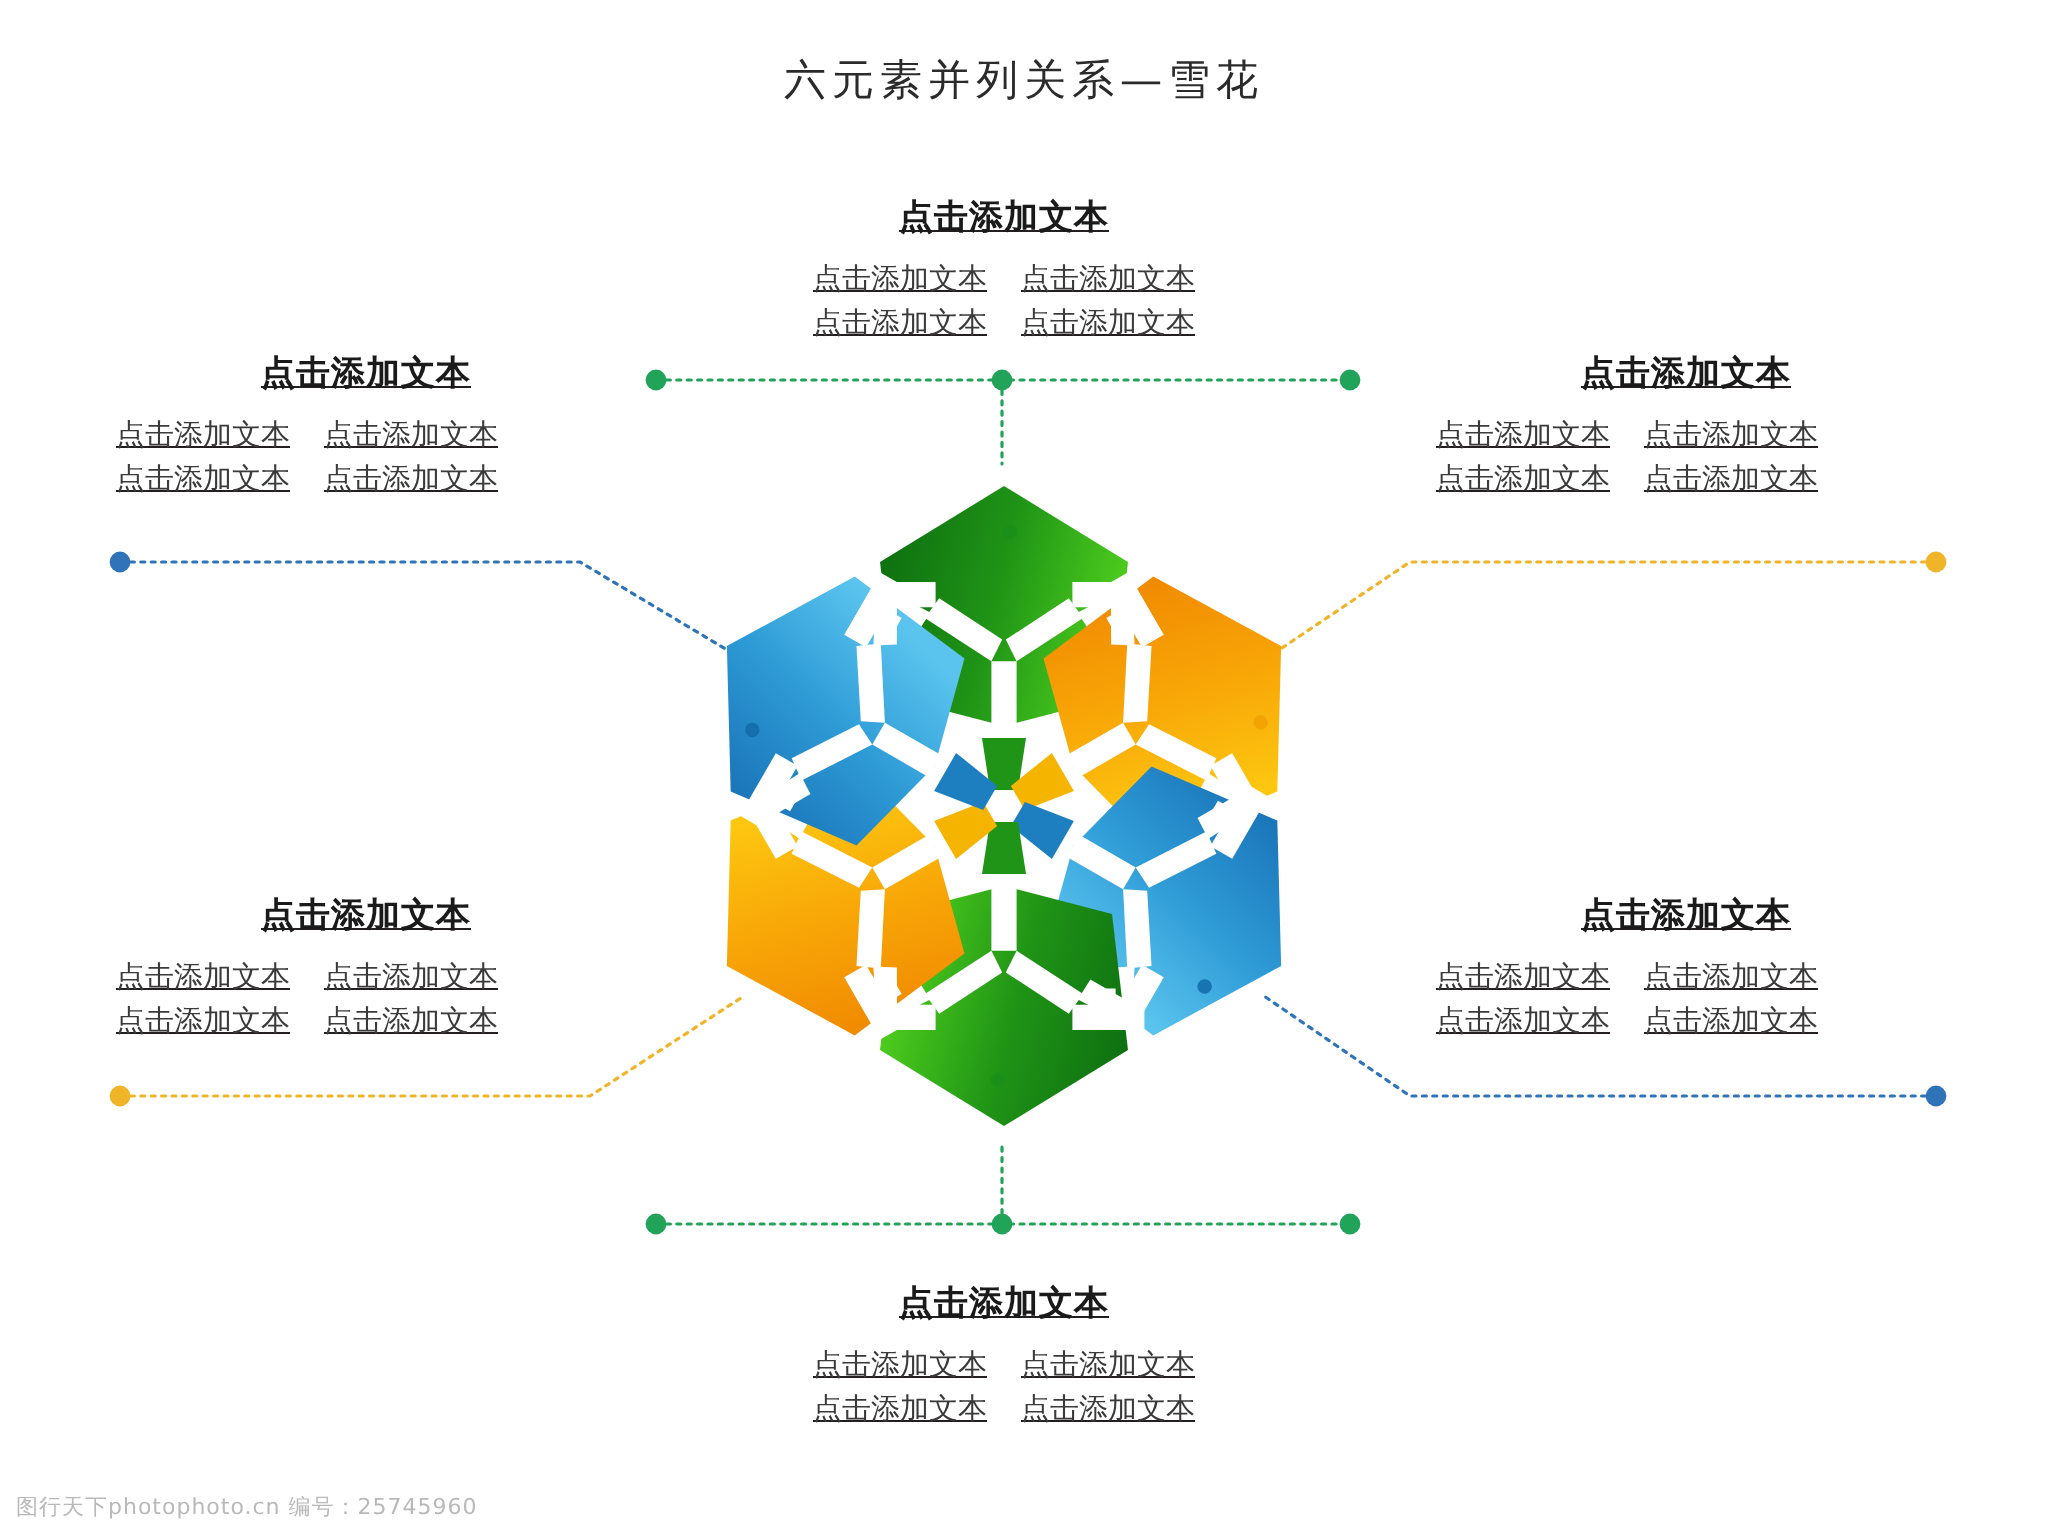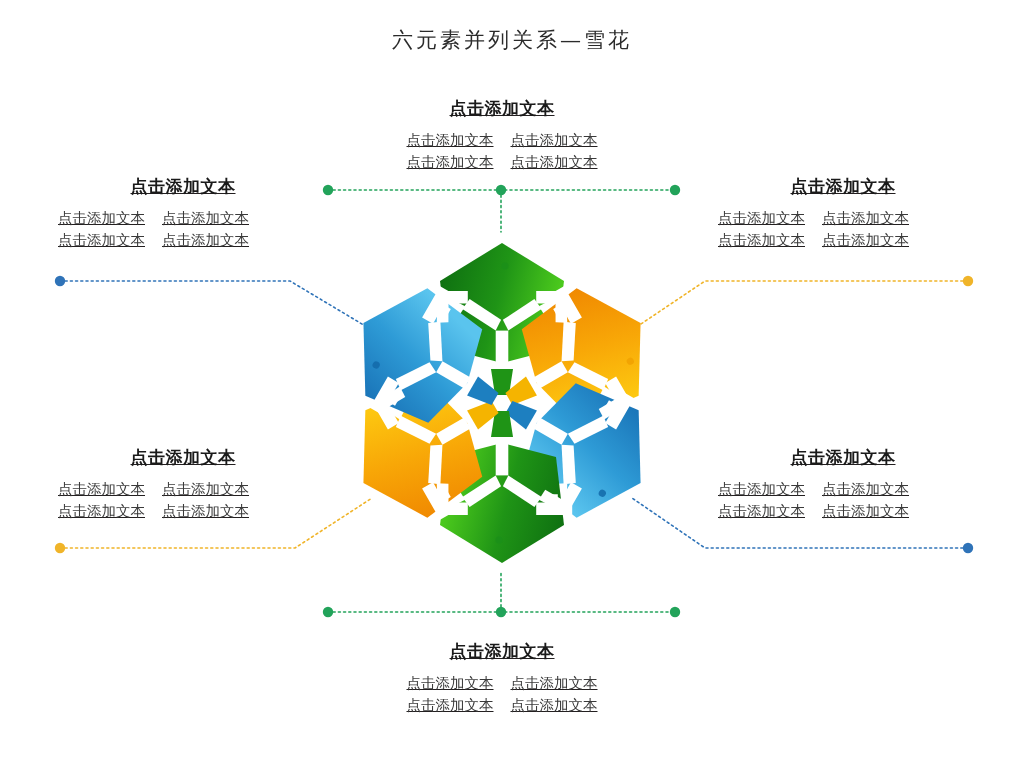--- a/index.html
+++ b/index.html
@@ -313,14 +313,15 @@
   <div class="block center-align" id="block-bottom">
     <div class="heading">点击添加文本</div>
     <div class="body">
       <span>点击添加文本</span>
       <span>点击添加文本</span>
       <span>点击添加文本</span>
       <span>点击添加文本</span>
     </div>
   </div>
 
+  <div id="watermark">图行天下photophoto.cn  编号：25745960</div>
 
 </div>
 
 </body></html>

